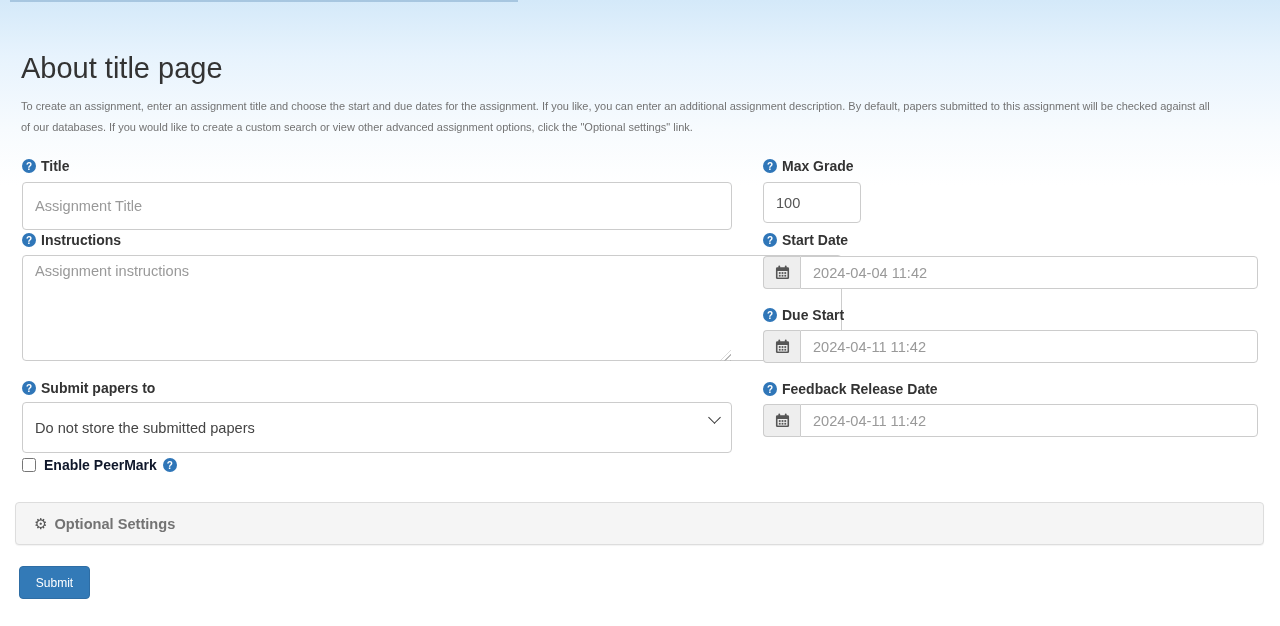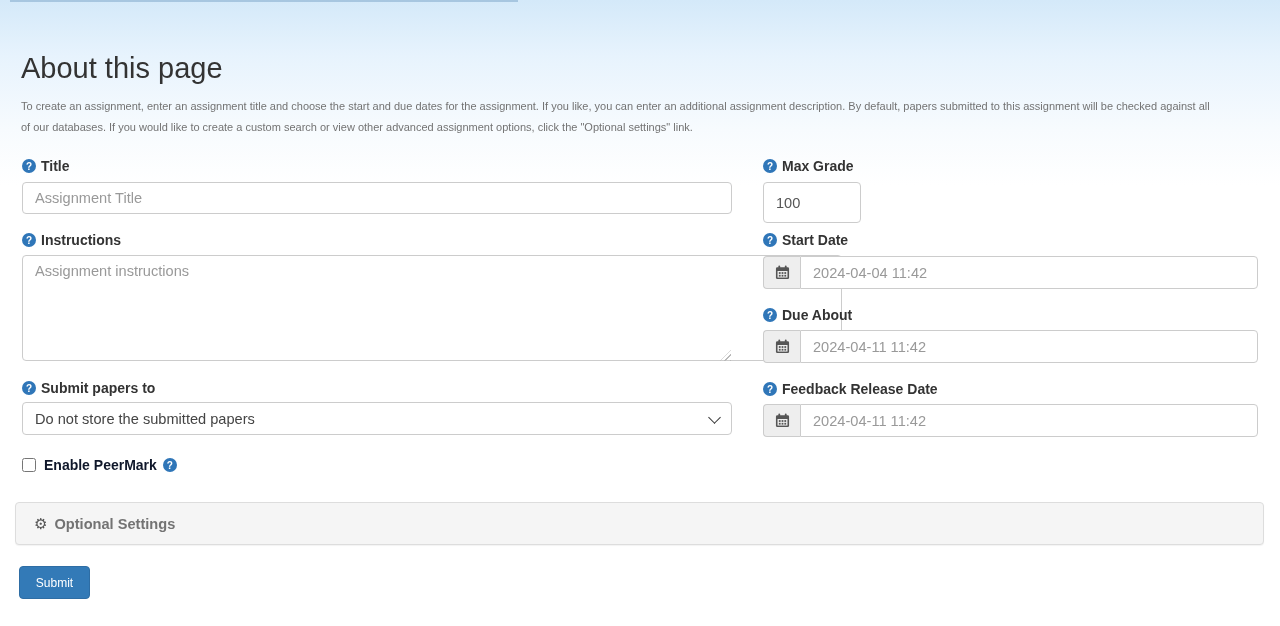--- a/index.html
+++ b/index.html
@@ -66,21 +66,21 @@
     display: flex; align-items: center; justify-content: center;
   }
   .input-group input {
     flex: 1; min-width: 0;
     border: 1px solid #ccc; border-radius: 0 4px 4px 0;
     padding: 6px 12px; font-size: 14.6px; color: #999;
     background: #fff; outline: none; font-family: inherit;
   }
   .select-wrap {
     position: absolute; left: 22px; top: 402;
-    width: 710px; height: 33px;
+    width: 710px; height: 51px;
   }
   .select-wrap select {
     width: 100%; height: 100%;
     -webkit-appearance: none; appearance: none;
     border: 1px solid #ccc; border-radius: 4px;
     background: #fff; color: #444;
     font-size: 14.6px; font-family: inherit;
     padding: 0 30px 0 12px; outline: none;
   }
   .chevron-down {
@@ -114,28 +114,28 @@
     background: #337ab7; border: 1px solid #2e6da4; border-radius: 4px;
     color: #fff; font-size: 12px; font-family: inherit; cursor: pointer;
   }
 </style>
 </head>
 <body>
 
 <div class="bg-gradient"></div>
 <div class="top-edge-line"></div>
 
-<h1 class="page-title">About this page</h1>
+<h1 class="page-title">About title page</h1>
 <p class="page-desc">To create an assignment, enter an assignment title and choose the start and due dates for the assignment. If you like, you can enter an additional assignment description. By default, papers submitted to this assignment will be checked against all of our databases. If you would like to create a custom search or view other advanced assignment options, click the "Optional settings" link.</p>
 
 <div class="field-label" style="left:22px; top:158px;">
   <span class="help-icon">?</span>
   <span>Title</span>
 </div>
-<input class="ctl" style="left: 22px; top: 182px; width: 710px; height: 32px;" type="text" placeholder="Assignment Title">
+<input class="ctl" style="left: 22px; top: 182px; width: 710px; height: 48px;" type="text" placeholder="Assignment Title">
 
 <div class="field-label" style="left:763px; top:158px;">
   <span class="help-icon">?</span>
   <span>Max Grade</span>
 </div>
 <input class="ctl" style="left: 763px; top: 182px; width: 98px; height: 41px;" type="text" value="100">
 
 <div class="field-label" style="left:22px; top:232px;">
   <span class="help-icon">?</span>
   <span>Instructions</span>
@@ -160,21 +160,21 @@
       <rect x="4.1" y="10.5" width="1.9" height="1.9" fill="#555"></rect>
       <rect x="7.05" y="10.5" width="1.9" height="1.9" fill="#555"></rect>
       <rect x="10.0" y="10.5" width="1.9" height="1.9" fill="#555"></rect>
     </svg>
   </span>
   <input type="text" value="2024-04-04 11:42" style="">
 </div>
 
 <div class="field-label" style="left:763px; top:307px;">
   <span class="help-icon">?</span>
-  <span>Due About</span>
+  <span>Due Start</span>
 </div>
 <div class="input-group" style="top:330px;">
   <span class="input-addon">
     <svg width="15" height="15" viewBox="0 0 16 16">
       <rect x="1" y="2.5" width="14" height="12.5" rx="1.5" fill="#555"></rect>
       <rect x="3.6" y="0.6" width="1.9" height="3.4" rx="0.9" fill="#555"></rect>
       <rect x="10.5" y="0.6" width="1.9" height="3.4" rx="0.9" fill="#555"></rect>
       <rect x="2.7" y="6.4" width="10.6" height="7" fill="#eee"></rect>
       <rect x="4.1" y="7.6" width="1.9" height="1.9" fill="#555"></rect>
       <rect x="7.05" y="7.6" width="1.9" height="1.9" fill="#555"></rect>

